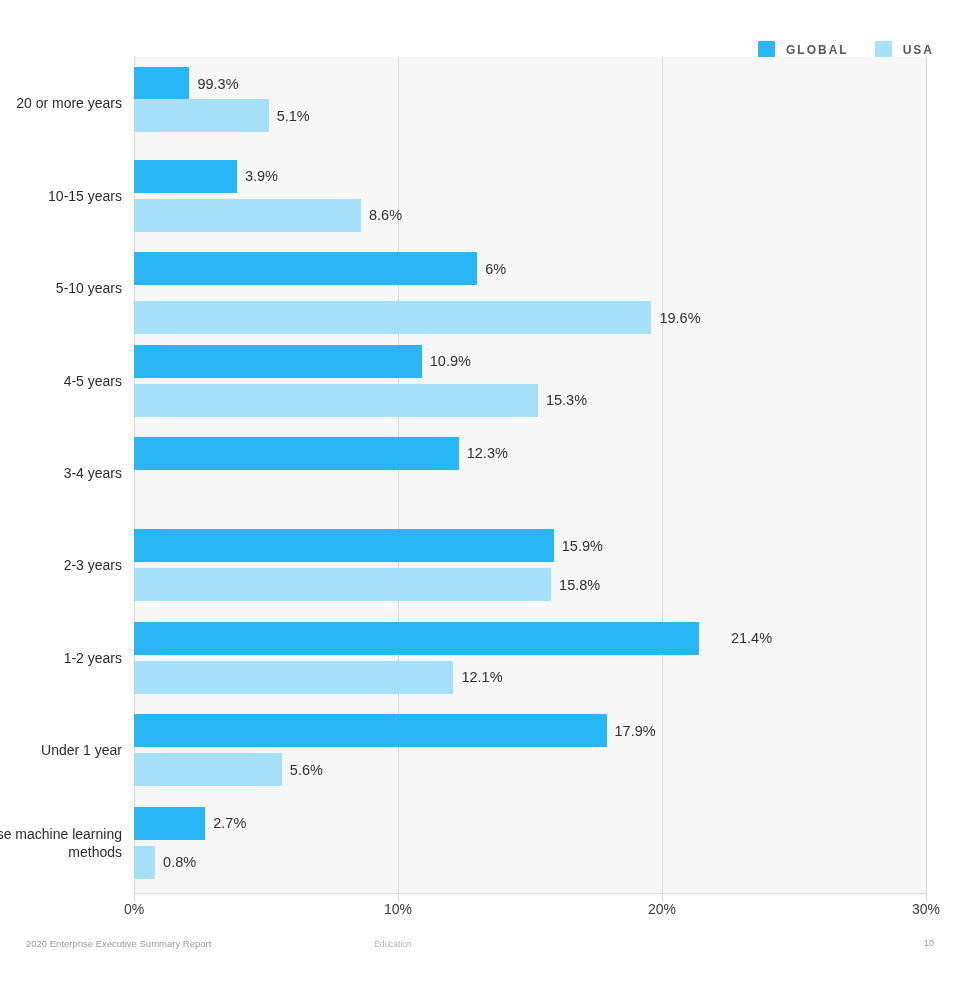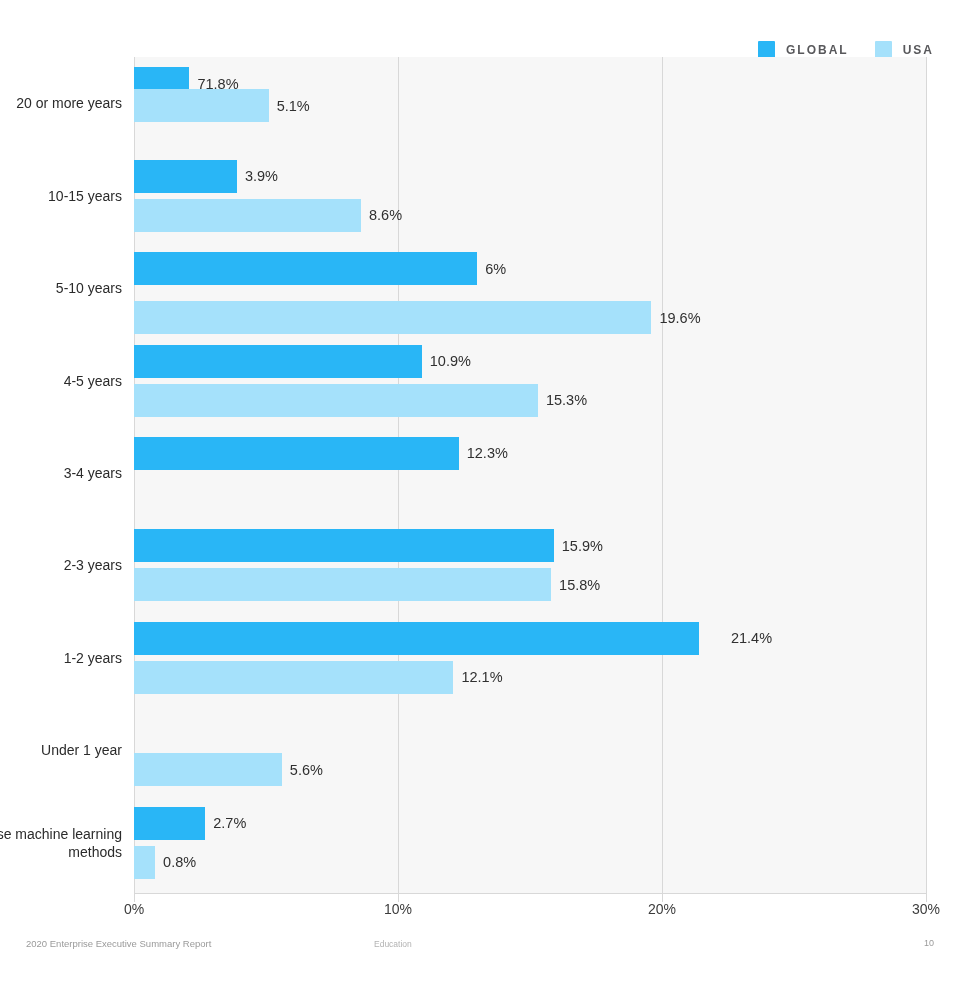--- a/index.html
+++ b/index.html
@@ -202,23 +202,23 @@
       <div class="tick-label" style="left: 134px;">0%</div>
       <div class="tick-label" style="left: 398px;">10%</div>
       <div class="tick-label" style="left: 662px;">20%</div>
       <div class="tick-label" style="left: 926px;">30%</div>
     </div>
   <div id="groups-root">
       <div class="group" style="top: 9px; height: 92.4444px;">
         <div class="cat-label" style="top: 46.2222px;">20 or more years</div>
         <div class="bar-row" style="top: 10.2222px; width: 792px;">
           <div class="bar" style="width: 55.44px; background: rgb(41, 182, 246);"></div>
-          <div class="bar-value" style="left: 63.44px;">71.8%</div>
-        </div>
-        <div class="bar-row" style="top: 32px; width: 792px;">
+          <div class="bar-value" style="left: 63.44px;">99.3%</div>
+        </div>
+        <div class="bar-row" style="top: 42px; width: 792px;">
           <div class="bar" style="width: 134.64px; background: rgb(165, 225, 251);"></div>
           <div class="bar-value" style="left: 142.64px;">5.1%</div>
         </div>
       </div>
       <div class="group" style="top: 101.444px; height: 92.4444px;">
         <div class="cat-label" style="top: 46.2222px;">10-15 years</div>
         <div class="bar-row" style="top: 10.2222px; width: 792px; text-align: right;">
           <div class="bar" style="width: 102.96px; background: rgb(41, 182, 246);"></div>
           <div class="bar-value" style="left: 110.96px;">3.9%</div>
         </div>
@@ -273,20 +273,24 @@
           <div class="bar" style="width: 564.96px; background: rgb(41, 182, 246);"></div>
           <div class="bar-value" style="left: 572.96px; margin-left: 24px;">21.4%</div>
         </div>
         <div class="bar-row" style="top: 49.2222px; width: 792px; padding-left: 45px;">
           <div class="bar" style="width: 319.44px; background: rgb(165, 225, 251);"></div>
           <div class="bar-value" style="left: 327.44px;">12.1%</div>
         </div>
       </div>
       <div class="group" style="top: 656.111px; height: 92.4444px;">
         <div class="cat-label" style="top: 46.2222px;">Under 1 year</div>
+        <div class="bar-row" style="top: 10.2222px; width: 792px;">
+          <div class="bar" style="width: 472.56px; background: rgb(41, 182, 246);"></div>
+          <div class="bar-value" style="left: 480.56px;">17.9%</div>
+        </div>
         <div class="bar-row" style="top: 49.2222px; width: 792px;">
           <div class="bar" style="width: 147.84px; background: rgb(165, 225, 251);"></div>
           <div class="bar-value" style="left: 155.84px;">5.6%</div>
         </div>
       </div>
       <div class="group" style="top: 748.556px; height: 92.4444px;">
         <div class="cat-label" style="top: 46.2222px;">I do not use machine learning methods</div>
         <div class="bar-row" style="top: 10.2222px; width: 792px;">
           <div class="bar" style="width: 71.28px; background: rgb(41, 182, 246);"></div>
           <div class="bar-value" style="left: 79.28px;">2.7%</div>

